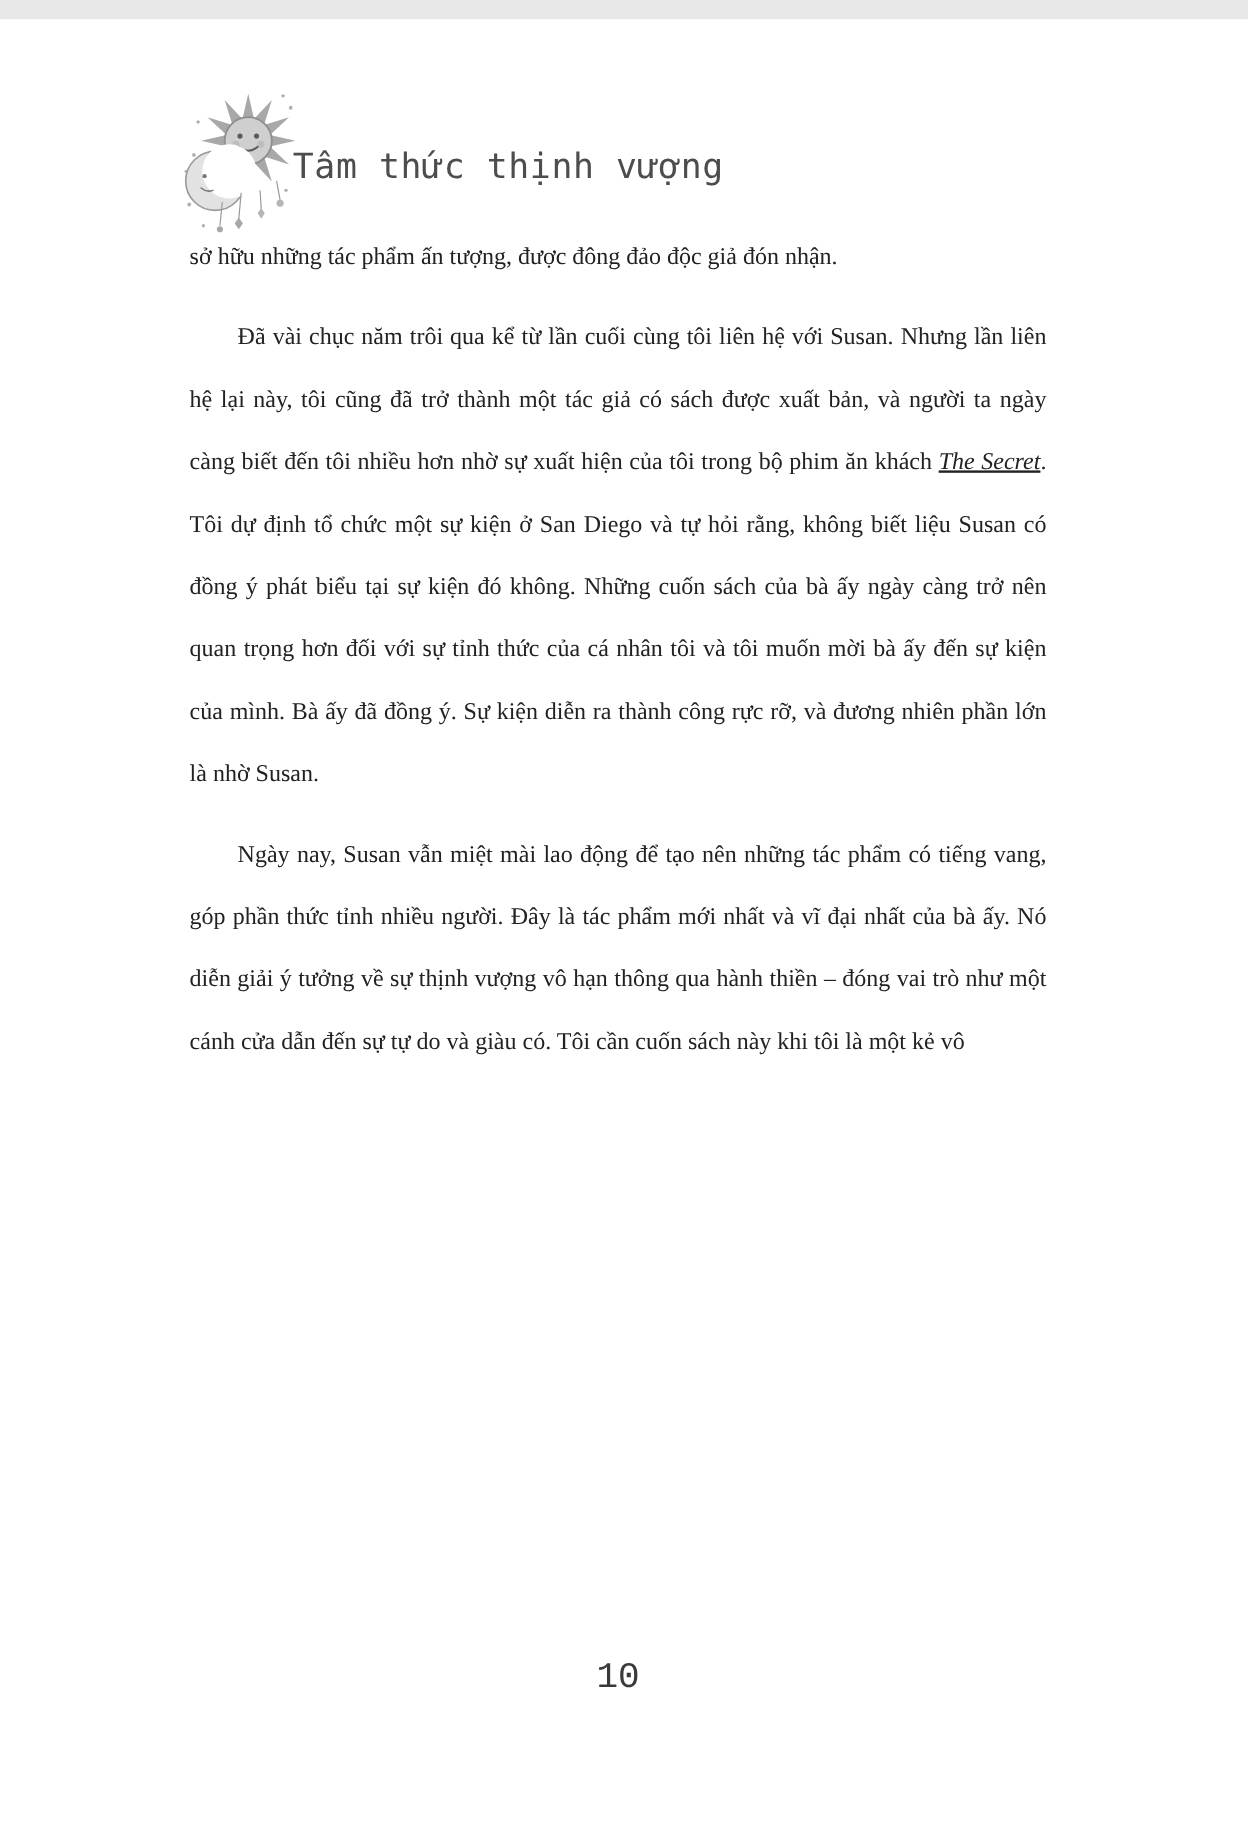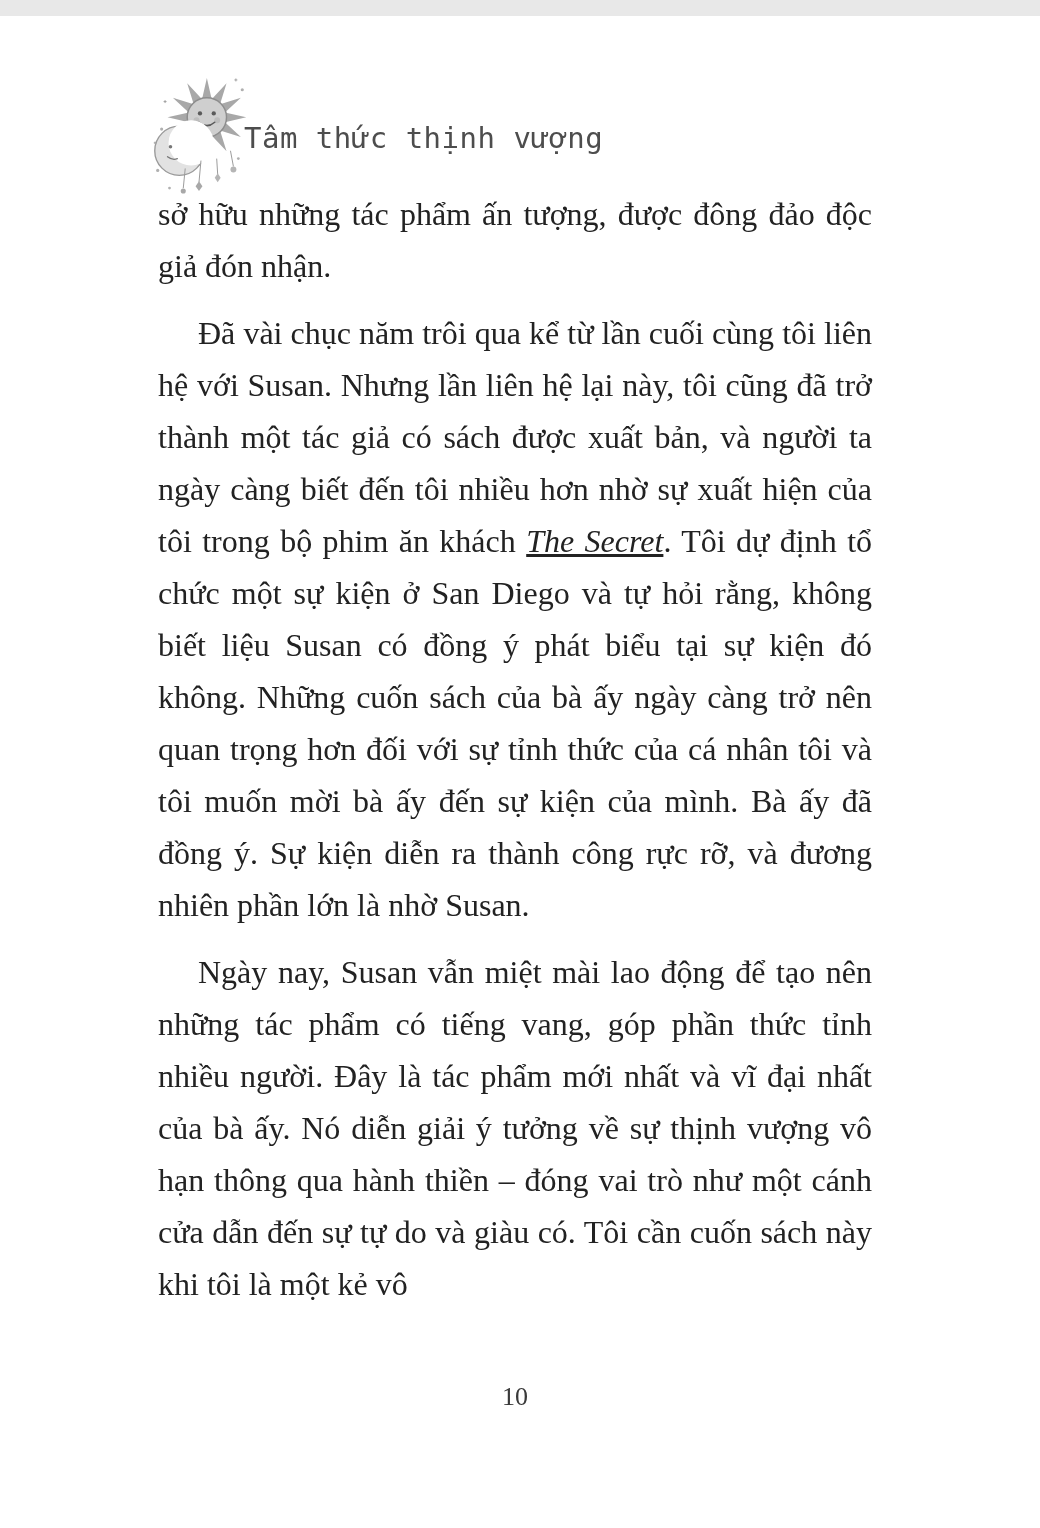--- a/index.html
+++ b/index.html
@@ -36,21 +36,21 @@
     letter-spacing: 0.5px;
     margin-left: -14px;
     padding-top: 4px;
     white-space: nowrap;
   }
   .body-text {
     position: absolute;
     top: 172px;
     left: 158px;
     width: 714px;
-    font-size: 32px;
+    font-size: 20px;
     line-height: 52px;
     color: #222222;
     text-align: justify;
     text-align-last: left;
   }
   .body-text p {
     margin: 0 0 15px 0;
   }
   .body-text p.indent {
     text-indent: 40px;
@@ -58,22 +58,22 @@
   .body-text em {
     font-style: italic;
     text-decoration: underline;
   }
   .page-footer {
     position: absolute;
     top: 1366px;
     left: 158px;
     width: 714px;
     text-align: center;
-    font-family: Liberation Serif, serif;
-    font-size: 26px;
+    font-family: Liberation Mono, monospace;
+    font-size: 30px;
     color: #3a3a3a;
   }
 </style>
 </head>
 <body>
 
 <div class="page">
 
   <div class="page-header">
     <svg class="ornament" viewBox="0 0 120 130" xmlns="http://www.w3.org/2000/svg">

